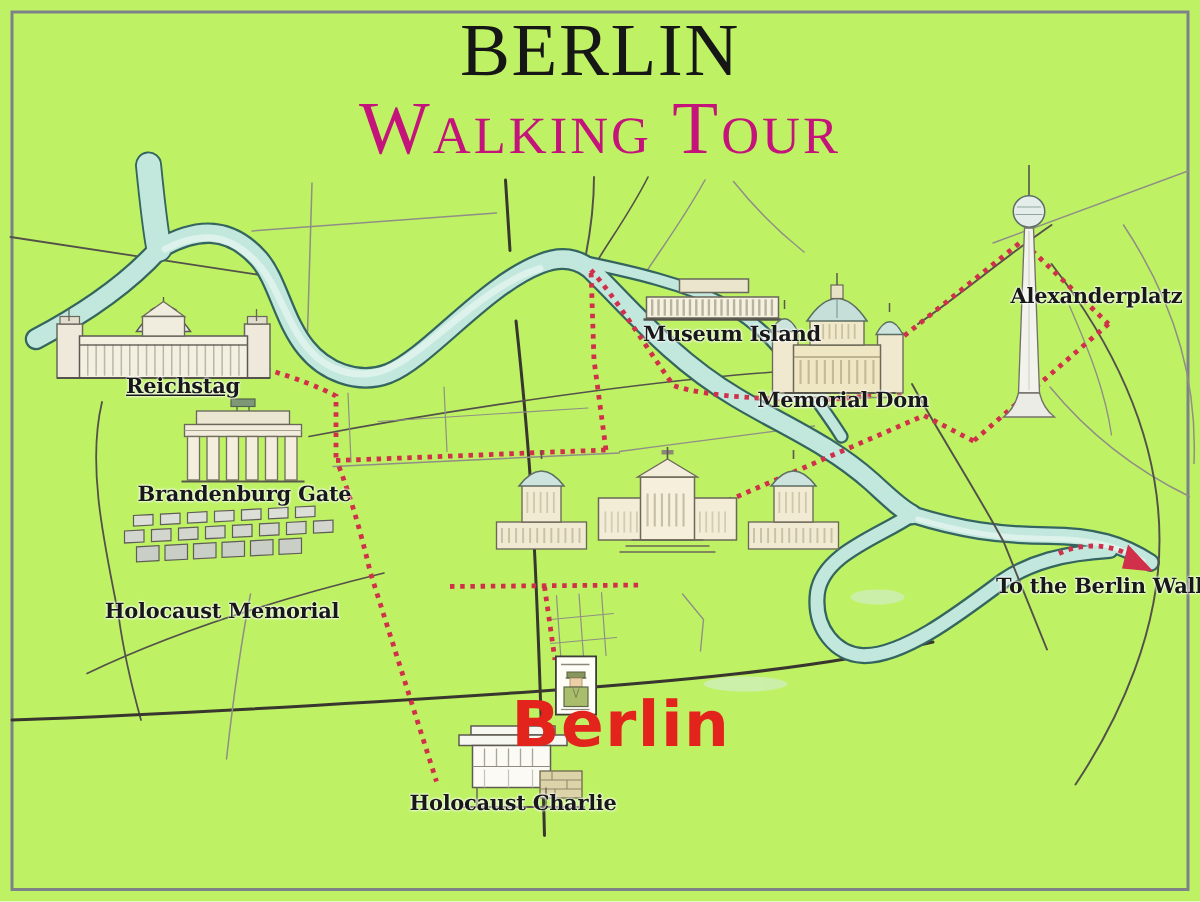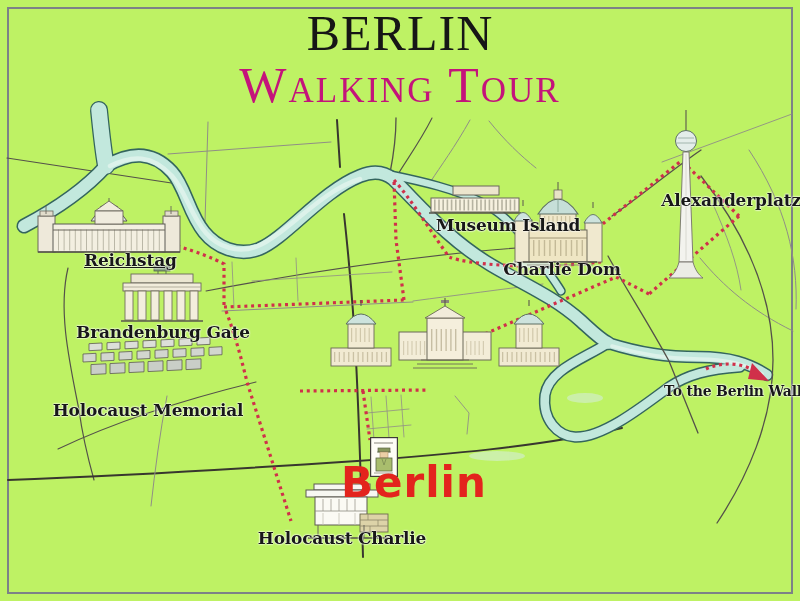--- a/index.html
+++ b/index.html
@@ -5,27 +5,27 @@
   html,body{margin:0;padding:0;background:#fff;}
   .stage{position:relative;width:800px;height:601px;background:#bef264;overflow:hidden;
          font-family:"DejaVu Serif",serif;}
   .frame{position:absolute;left:7px;top:7px;right:7px;bottom:7px;border:2px solid #7d8287;pointer-events:none;}
   .t1{position:absolute;left:0;right:0;top:4px;text-align:center;margin:0;
       font-family:"Liberation Serif",serif;font-weight:400;font-size:50px;color:#161616;letter-spacing:1px;}
   .t2{position:absolute;left:0;right:0;top:56px;text-align:center;margin:0;
       font-family:"Liberation Serif",serif;font-weight:400;font-size:50px;font-variant:small-caps;
       color:var(--title-accent);letter-spacing:2px;}
   svg.map{position:absolute;left:0;top:0;}
-  .lbl{position:absolute;font-family:"DejaVu Serif",serif;font-weight:bold;font-size:17px;
+  .lbl{position:absolute;font-family:"DejaVu Serif",serif;font-weight:bold;font-size:14px;
        color:var(--label-ink);white-space:nowrap;letter-spacing:-0.2px;
        text-shadow:0 0 2px #fff,0 0 2px #fff,0 0 1px #fff;z-index:5;}
   #lbl-reichstag{left:84px;top:250px;text-decoration:underline;}
   #lbl-brandenburg{left:163px;top:322px;transform:translateX(-50%);text-align:right;}
   #lbl-holocaust{left:148px;top:400px;transform:translateX(-50%);}
-  #lbl-museum{left:508px;top:215px;transform:translateX(-50%);}
+  #lbl-museum{left:488px;top:215px;transform:translateX(-50%);}
   #lbl-dom{left:562px;top:259px;transform:translateX(-50%);}
   #lbl-alex{left:731px;top:190px;transform:translateX(-50%);}
   #lbl-gendarmen{left:431px;top:371px;transform:translateX(-50%);}
   #lbl-checkpoint{left:342px;top:528px;transform:translateX(-50%);}
   #lbl-wall{left:733px;top:383px;transform:translateX(-50%);font-size:14px;}
   #berlin-stamp{position:absolute;left:341px;top:458px;z-index:6;
       font-family:"DejaVu Sans",sans-serif;font-weight:bold;font-size:42px;
       color:var(--stamp-red);letter-spacing:1px;}
   
   .river-edge{fill:none;stroke:var(--river-edge);stroke-linecap:round;}
@@ -271,18 +271,18 @@
       <rect x="6" y="21" width="16" height="13" fill="#a9bd6d" stroke="#5d6845" stroke-width="0.8"></rect>
       <path d="M12,22 L14,28 M16,22 L14,28" stroke="#6d7a4a" stroke-width="0.6" fill="none"></path>
       <path d="M4,36 H23" stroke="#8a877c" stroke-width="0.8"></path>
     </g>
   </svg>
 
   <div class="lbl" id="lbl-reichstag">Reichstag</div>
   <div class="lbl" id="lbl-brandenburg">Brandenburg Gate</div>
   <div class="lbl" id="lbl-holocaust">Holocaust Memorial</div>
   <div class="lbl" id="lbl-museum">Museum Island</div>
-  <div class="lbl" id="lbl-dom">Charlie Dom</div>
+  <div class="lbl" id="lbl-dom">Memorial Dom</div>
   <div class="lbl" id="lbl-alex">Alexanderplatz</div>
   <div class="lbl" id="lbl-checkpoint">Holocaust Charlie</div>
   <div class="lbl" id="lbl-wall">To the Berlin Wall</div>
   <div id="berlin-stamp">Berlin</div>
 </div>
 
 </body></html>

